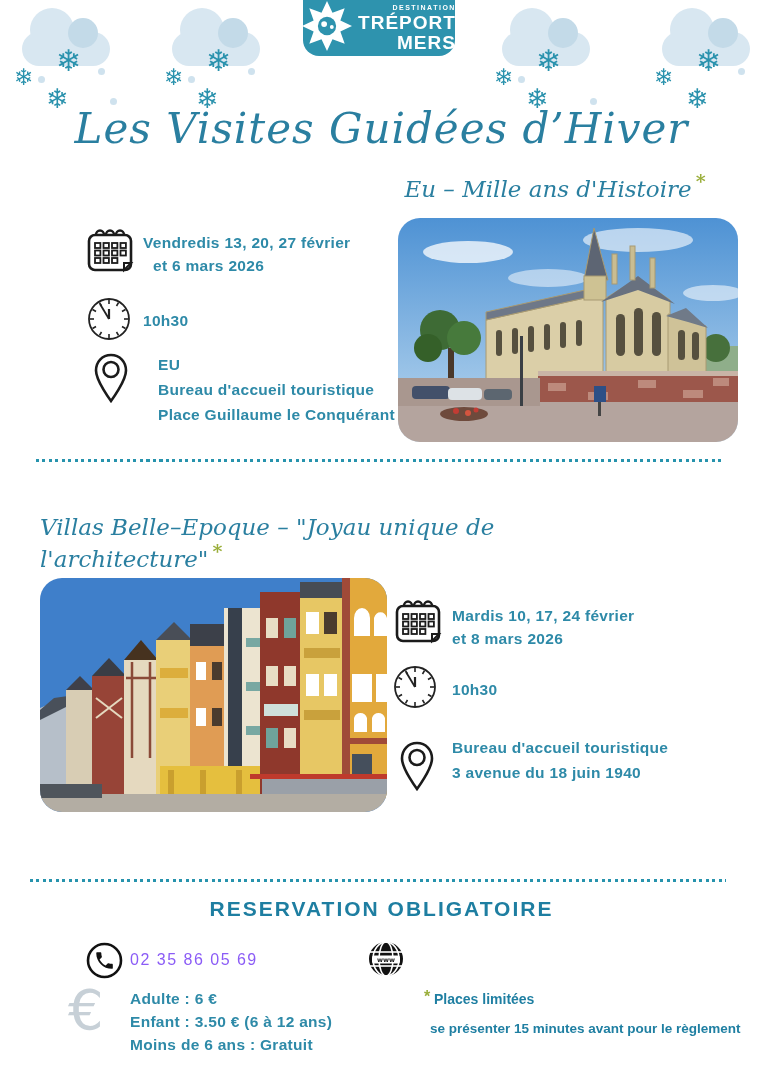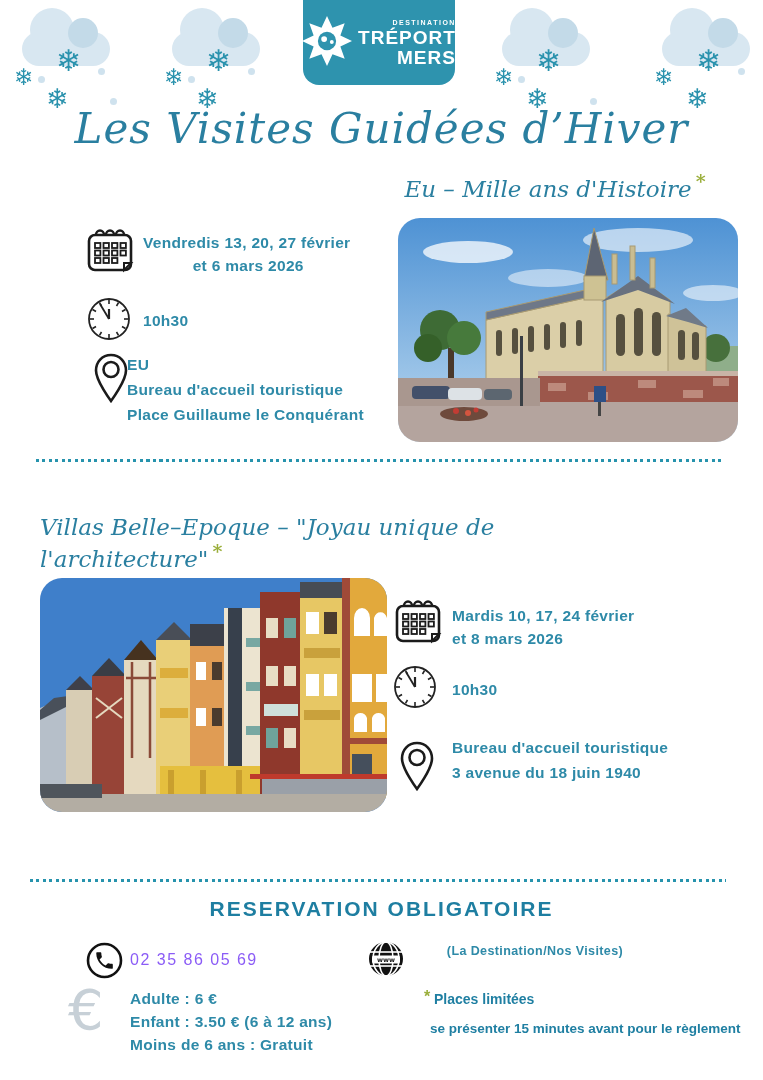--- a/index.html
+++ b/index.html
@@ -16,21 +16,21 @@
   .cloud::before{content:"";position:absolute;left:8px;top:-24px;width:44px;height:44px;border-radius:50%;background:#d8e7f1;}
   .cloud::after{content:"";position:absolute;right:12px;top:-14px;width:30px;height:30px;border-radius:50%;background:#c3dae8;}
   .flake{position:absolute;color:#2a92ad;line-height:1;}
   .flake.f1{font-size:30px;left:50px;top:40px;}
   .flake.f2{font-size:23px;left:8px;top:60px;}
   .flake.f3{font-size:27px;left:40px;top:80px;}
   .dot{position:absolute;width:7px;height:7px;border-radius:50%;background:#cfe2ee;}
   .d1{left:32px;top:70px;} .d2{left:92px;top:62px;} .d3{left:104px;top:92px;}
 
   
-  .logo{left:303px;top:0;width:152px;height:85px;background:#2e93ae;border-radius:0 0 16px 16px;
+  .logo{left:303px;top:0;width:152px;height:56px;background:#2e93ae;border-radius:0 0 16px 16px;
         display:flex;align-items:center;justify-content:center;gap:6px;color:#fff;}
   .logo-text{display:flex;flex-direction:column;align-items:flex-end;line-height:1;}
   .logo-dest{font-size:7px;letter-spacing:1.5px;font-weight:bold;margin-bottom:2px;}
   .logo-l1{font-size:19px;font-weight:bold;letter-spacing:1px;}
   .logo-l2{font-size:19px;font-weight:bold;letter-spacing:1px;margin-top:1px;}
 
   
   .main-title{left:0;right:0;top:104px;text-align:center;color:#2a7fa0;
       font-family:"DejaVu Serif",serif;font-style:italic;font-size:42px;letter-spacing:1px;}
   .section-heading{font-family:"DejaVu Serif",serif;font-style:italic;font-size:23px;color:#2a7fa0;}
@@ -136,21 +136,21 @@
         <rect x="34.5" y="24.5" width="5.4" height="5"></rect>
       <rect x="9" y="32" width="5.4" height="5"></rect>
         <rect x="17.5" y="32" width="5.4" height="5"></rect>
         <rect x="26" y="32" width="5.4" height="5"></rect>
     </g>
     <path d="M38 44 L45 37 L38 37 Z" fill="#fff" stroke="#1b1b1b" stroke-width="2"></path>
   </svg>
 </div>
 <div class="abs info-text" style="left:143px;top:231px;">
   <div>Vendredis 13, 20, 27 février</div>
-  <div style="margin-left:3px;text-align:center;">et 6 mars 2026</div>
+  <div style="margin-left:10px;">et 6 mars 2026</div>
 </div>
 
 <div class="abs icon-blk" style="left:86px;top:296px;">
   <svg width="46" height="46" viewBox="0 0 46 46">
     <circle cx="23" cy="23" r="20" fill="#fff" stroke="#222" stroke-width="1.8"></circle>
     <g stroke="#222" stroke-width="1.6">
       <line x1="23" y1="4" x2="23" y2="8"></line>
         <line x1="23" y1="38" x2="23" y2="42"></line>
       <line x1="4" y1="23" x2="8" y2="23"></line>
         <line x1="38" y1="23" x2="42" y2="23"></line>
@@ -168,21 +168,21 @@
   </svg>
 </div>
 <div class="abs info-text" style="left:143px;top:309px;">10h30</div>
 
 <div class="abs icon-blk" style="left:92px;top:352px;">
   <svg width="38" height="56" viewBox="0 0 38 56">
     <path d="M19 3 C10 3 4 10 4 18.5 C4 29 19 49 19 49 C19 49 34 29 34 18.5 C34 10 28 3 19 3 Z" fill="#fff" stroke="#1b1b1b" stroke-width="2.6"></path>
     <circle cx="19" cy="17.5" r="7.5" fill="#fff" stroke="#1b1b1b" stroke-width="2.6"></circle>
   </svg>
 </div>
-<div class="abs info-text" style="left:127px;top:352px;line-height:25px;">
+<div class="abs info-text" style="left:158px;top:352px;line-height:25px;">
   <div>EU</div>
   <div>Bureau d'accueil touristique</div>
   <div>Place Guillaume le Conquérant</div>
 </div>
 
 <div class="abs photo photo1">
   <svg viewBox="0 0 340 224" preserveAspectRatio="none">
     <defs>
       <linearGradient id="sky1" x1="0" y1="0" x2="0" y2="1">
         <stop offset="0" stop-color="#4e92d4"></stop>
@@ -408,21 +408,20 @@
       <ellipse cx="20" cy="20" rx="7" ry="17"></ellipse>
       <ellipse cx="20" cy="20" rx="13" ry="17"></ellipse>
       <line x1="4" y1="13" x2="36" y2="13"></line>
       <line x1="4" y1="27" x2="36" y2="27"></line>
     </g>
     <rect x="6" y="16.5" width="28" height="8" rx="2" fill="#fff"></rect>
     <text x="20" y="23" text-anchor="middle" font-size="6.5" font-weight="bold" fill="#111" font-family="DejaVu Sans, sans-serif">www</text>
   </svg>
 </div>
 <div class="abs site-block">
-  <div>(La Destination/Nos Visites)</div>
 </div>
 
 <div class="abs euro-glyph">€</div>
 <div class="abs info-text price-block">
   <div>Adulte : 6 €</div>
   <div>Enfant : 3.50 € (6 à 12 ans)</div>
   <div>Moins de 6 ans : Gratuit</div>
 </div>
 
 <span class="abs note-ast">*</span>

